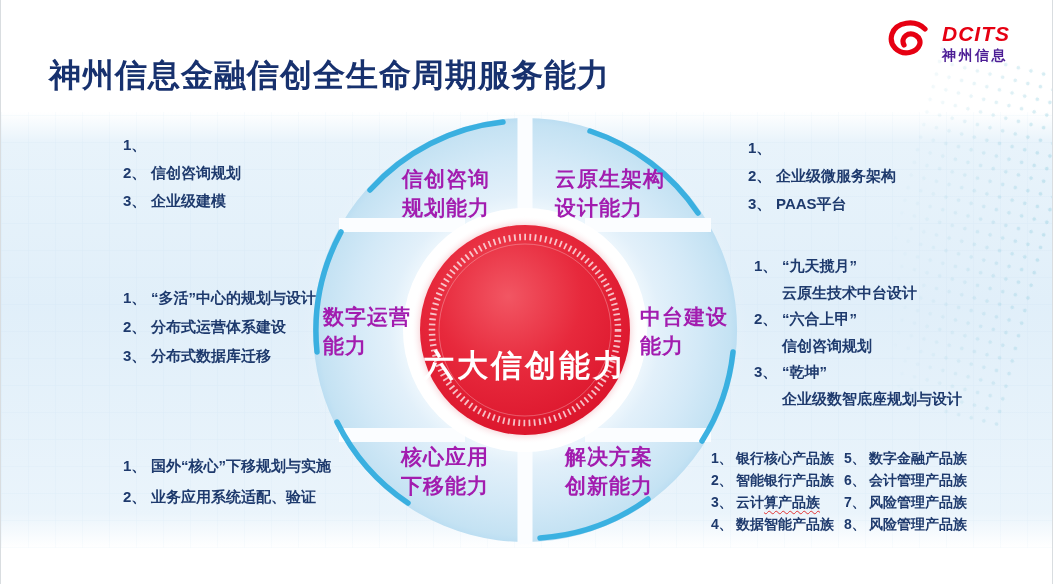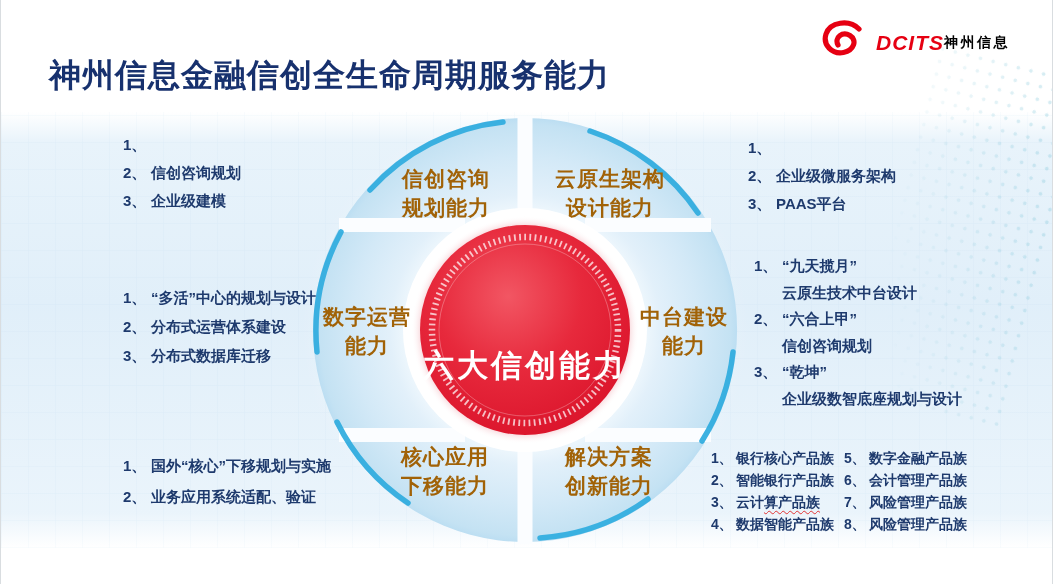--- a/index.html
+++ b/index.html
@@ -35,27 +35,27 @@
     background-size:13px 13px;
     transform:rotate(14deg);
     -webkit-mask-image:linear-gradient(255deg,#000 20%,transparent 85%);
     mask-image:linear-gradient(255deg,#000 20%,transparent 85%);
   }
   .title{
     position:absolute;left:40px;top:54px;
     font-size:32px;font-weight:bold;color:#17316e;letter-spacing:1px;white-space:nowrap;margin-left:8px;
   }
   .logo{position:absolute;right:42px;top:20px;display:flex;align-items:center;gap:7px;}
-  .logo-text{display:flex;flex-direction:row;line-height:1.05;}
+  .logo-text{display:flex;flex-direction:column;line-height:1.05;}
   .logo-brand{font-size:21px;font-weight:bold;font-style:italic;color:#e60012;letter-spacing:1px;}
-  .logo-sub{font-size:14px;font-weight:bold;color:#000000;letter-spacing:2.5px;margin-top:3px;}
+  .logo-sub{font-size:14px;font-weight:bold;color:#4c1d95;letter-spacing:2.5px;margin-top:3px;}
   .diagram-svg{position:absolute;left:294px;top:100px;}
   .seg-label{
     position:absolute;transform:translate(-50%,-50%);
-    text-align:center;font-size:21px;font-weight:bold;color:#a16207;
+    font-size:21px;font-weight:bold;color:#a21caf;
     line-height:1.4;letter-spacing:1px;white-space:nowrap;
   }
   .center-label{
     position:absolute;left:524px;top:331px;transform:translate(-50%,-50%);
     font-size:31px;font-weight:bold;color:#ffffff;letter-spacing:3px;white-space:nowrap;margin-top:35px;
   }
   .list{position:absolute;color:#1e3a6d;font-size:15px;font-weight:600;white-space:nowrap;}
   .li{display:flex;line-height:28px;}
   .num{flex:none;width:28px;}
   .list-ml .li{line-height:29px;}

